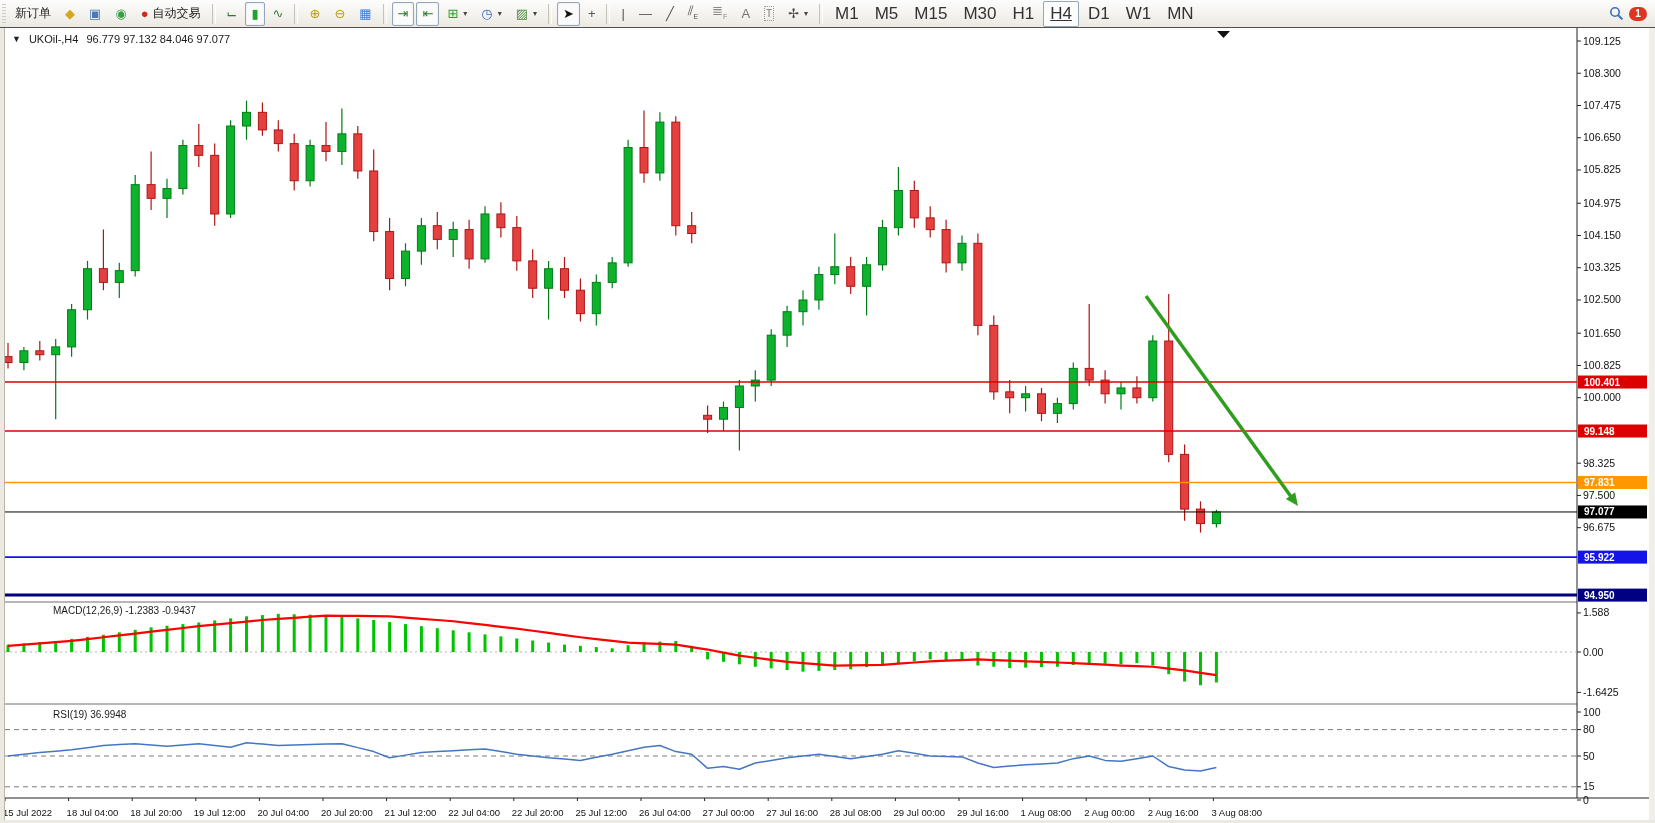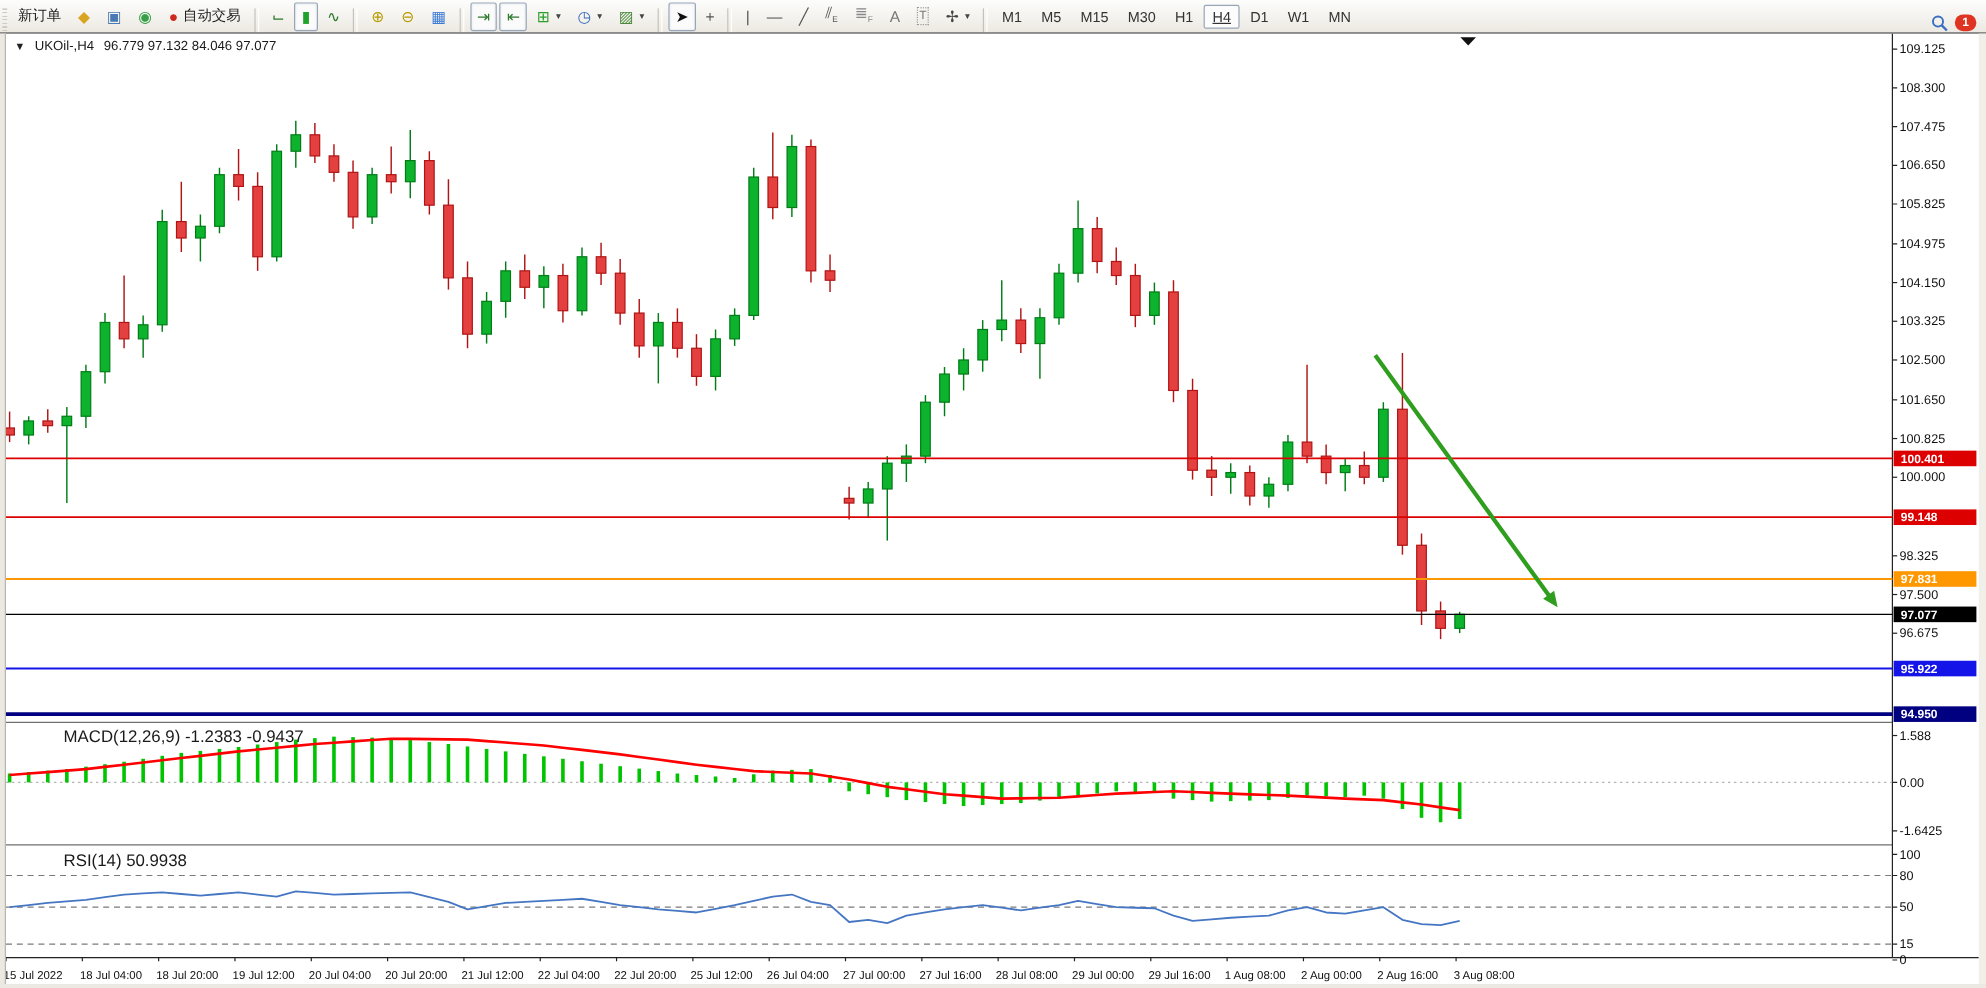--- a/index.html
+++ b/index.html
@@ -1,43 +1,43 @@
 <!DOCTYPE html>
 <html><head>
 <meta charset="utf-8">
 <style>
   html,body{margin:0;padding:0;width:1655px;height:823px;overflow:hidden;
     background:#f1efe9;font-family:"Liberation Sans","DejaVu Sans",sans-serif;}
   
   .toolbar{position:absolute;top:0;left:0;width:1655px;height:27px;
     background:linear-gradient(#fdfdfc,#ece9e2);border-bottom:1px solid #b3b0a8;
-    display:flex;align-items:flex-end;font-size:12px;color:#222;}
+    display:flex;align-items:center;font-size:12px;color:#222;}
   .tgroup{display:flex;align-items:center;height:27px;}
   .tbtn{display:flex;align-items:center;gap:4px;padding:2px 5px;margin:0 1px;
     border:1px solid transparent;border-radius:2px;height:18px;cursor:default;white-space:nowrap;}
   .tbtn.pressed{border:1px solid #97a5b8;background:#fbfbfb;box-shadow:inset 0 0 2px #d7dde6;}
   .sep{width:2px;height:20px;border-left:1px solid #c6c2ba;border-right:1px solid #ffffff;margin:0 4px;}
   .grip{width:4px;height:20px;margin:0 2px;background:repeating-linear-gradient(#cfcbc3 0 1px,transparent 1px 3px);}
   .ticon{font-size:13px;line-height:13px;}
   .caret{font-size:8px;color:#444;margin-left:1px;}
-  .tf{padding:2px 6px;margin:0 1px;border:1px solid transparent;border-radius:2px;font-size:12px;color:#333;}
+  .tf{padding:2px 6px;margin:0 1px;border:1px solid transparent;border-radius:2px;font-size:17px;color:#333;}
   .tf.pressed{border:1px solid #97a5b8;background:#fcfcfc;text-decoration:underline;}
   .tb-right{margin-left:auto;display:flex;align-items:center;gap:6px;padding-right:8px;}
   .badge{min-width:14px;height:14px;border-radius:8px;background:#e03423;color:#fff;
     font-size:10px;font-weight:bold;display:flex;align-items:center;justify-content:center;padding:0 2px;}
   .bubble{font-size:13px;color:#9a9a9a;margin-right:-14px;}
   
   .chart-window{position:absolute;top:27px;left:0;width:1655px;height:796px;
     background:#ffffff;border-top:1px solid #50504e;}
   .left-strip{position:absolute;top:0;left:0;width:4px;height:796px;background:#ece9e3;border-right:1px solid #b9b6ae;}
   .right-strip{position:absolute;top:0;right:0;width:6px;height:796px;background:#f1efe9;}
   .bottom-strip{position:absolute;bottom:0;left:0;width:1655px;height:4px;background:#ece9e3;}
   .chart-title{position:absolute;top:5px;left:12px;font-size:11px;color:#1a1a1a;display:flex;gap:8px;align-items:center;}
   .chart-title .tri{font-size:9px;color:#222;}
-  .ind-label{position:absolute;left:9px;font-size:14px;color:#1a1a1a;padding-left:44px;}
+  .ind-label{position:absolute;left:9px;font-size:10px;color:#1a1a1a;padding-left:44px;}
   #macd-label{top:577px;}
   #rsi-label{top:681px;}
   svg text{font-family:"Liberation Sans","DejaVu Sans",sans-serif;}
 </style>
 </head>
 <body>
 
 <div class="toolbar">
   <div class="grip"></div>
   <div class="tgroup">
@@ -517,14 +517,14 @@
     </svg>
   <div class="left-strip"></div>
   <div class="right-strip"></div>
   <div class="bottom-strip"></div>
   <div class="chart-title">
     <span class="tri">▼</span>
     <span>UKOil-,H4</span>
     <span>96.779 97.132 84.046 97.077</span>
   </div>
   <div class="ind-label" id="macd-label">MACD(12,26,9) -1.2383 -0.9437</div>
-  <div class="ind-label" id="rsi-label">RSI(14) 50.9938</div>
+  <div class="ind-label" id="rsi-label">RSI(19) 36.9948</div>
 </div>
 
 </body></html>

